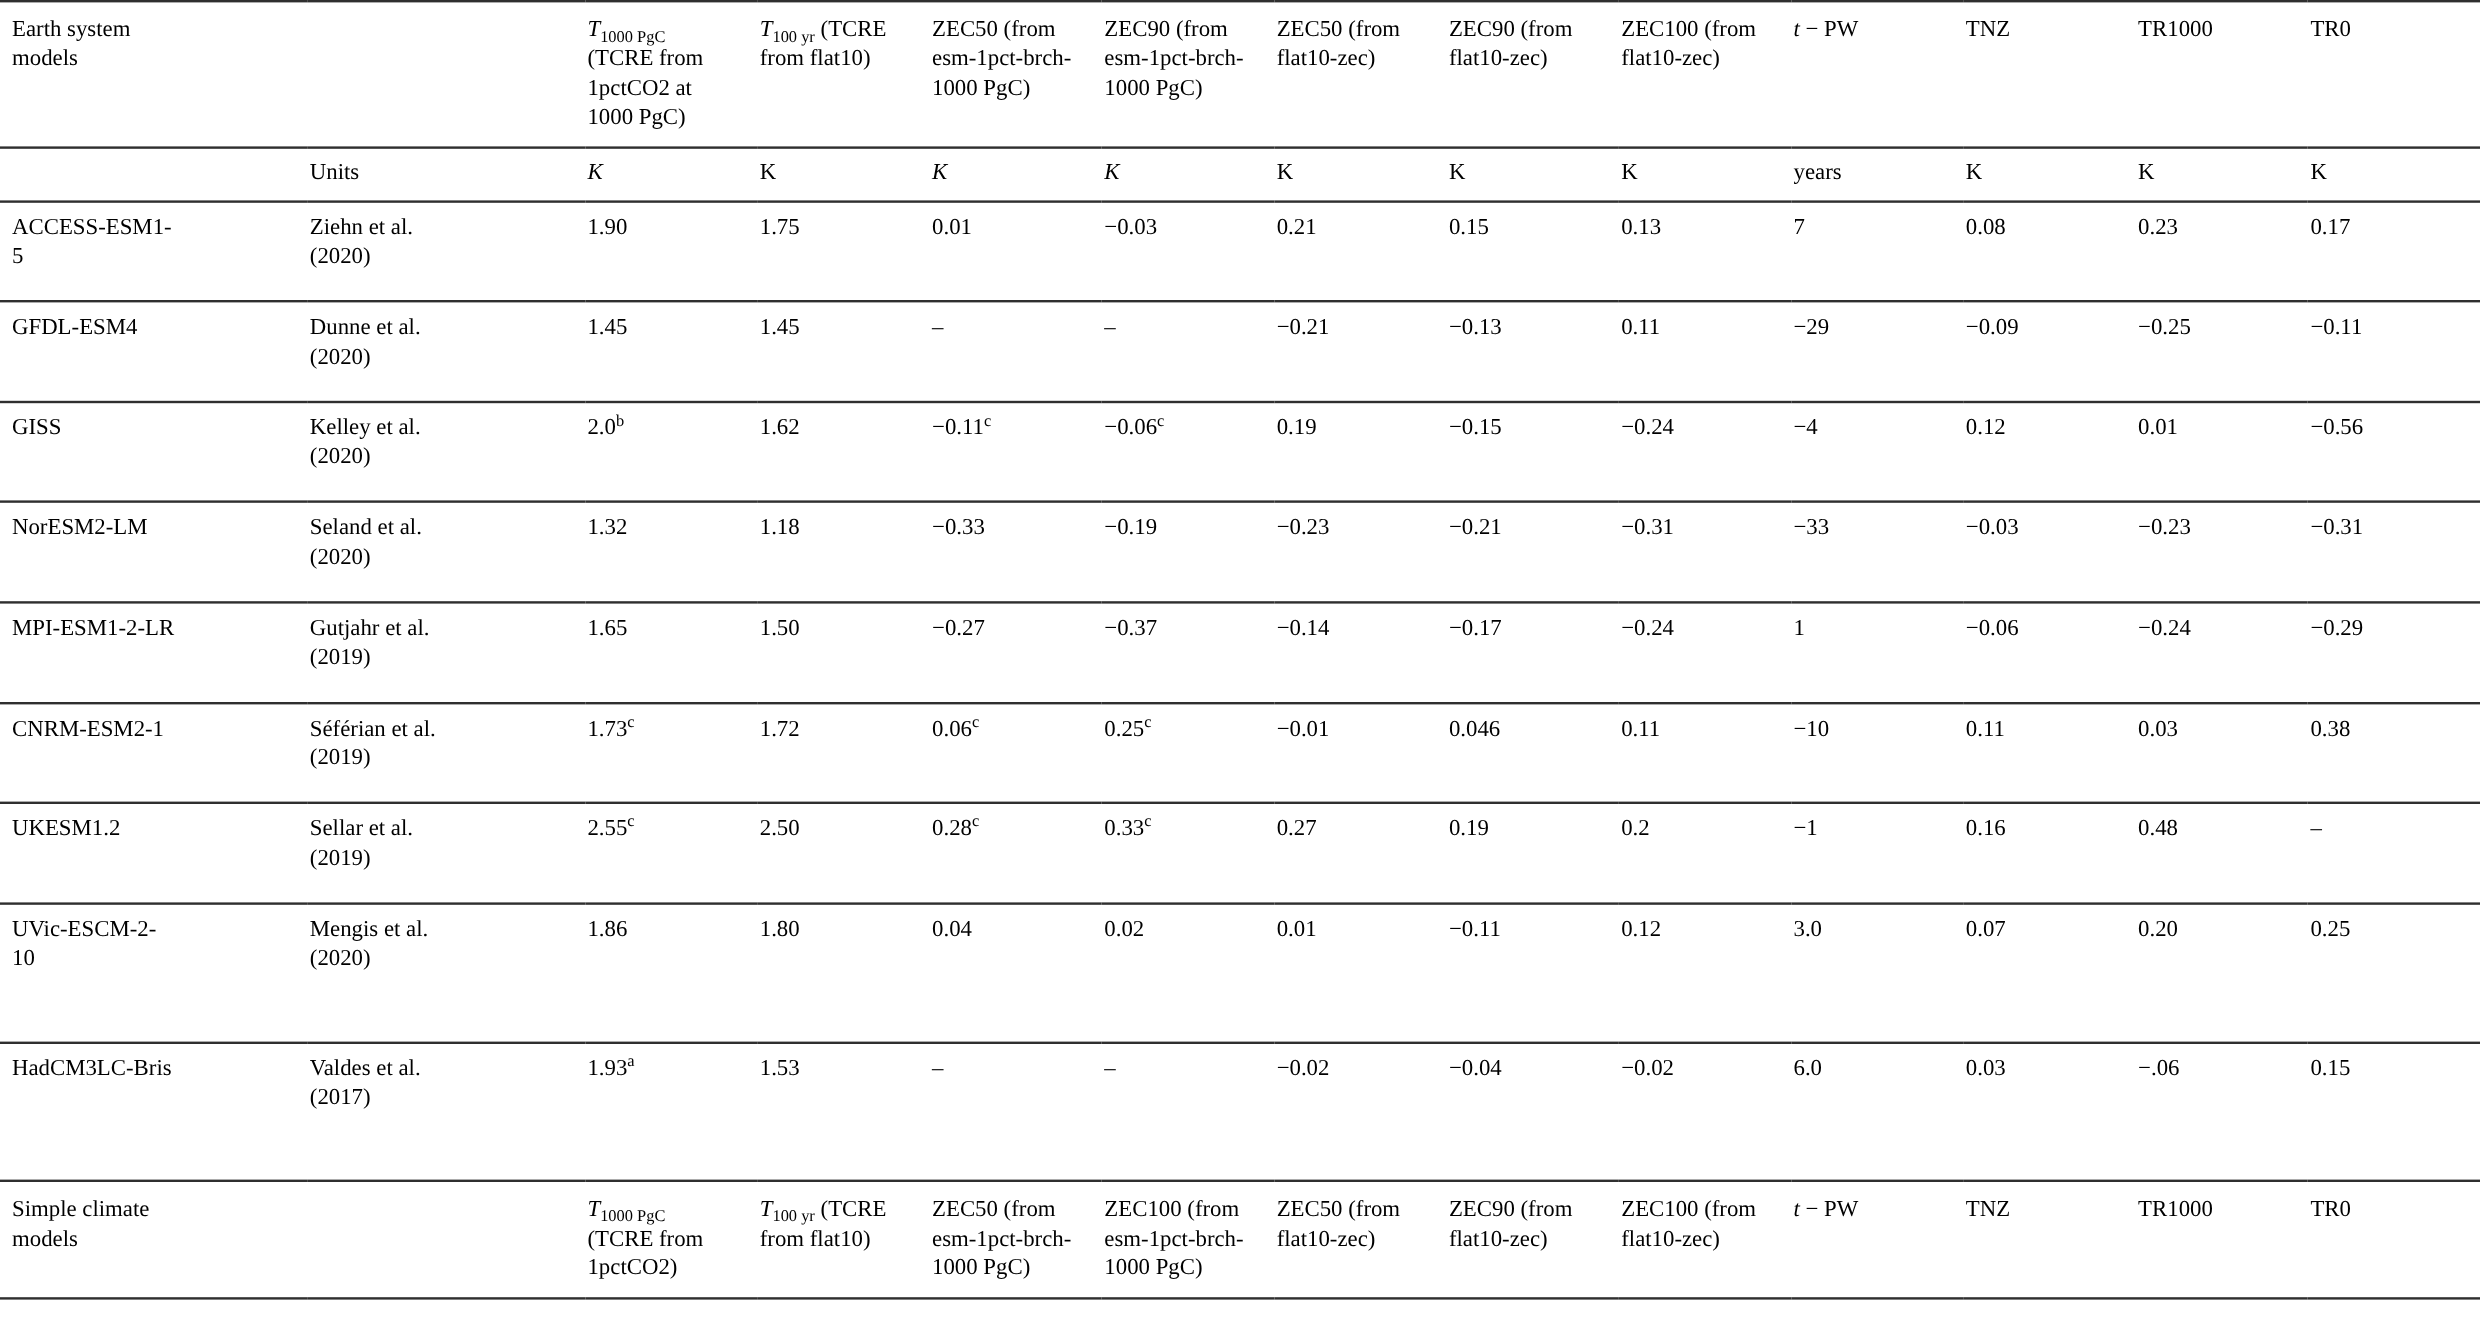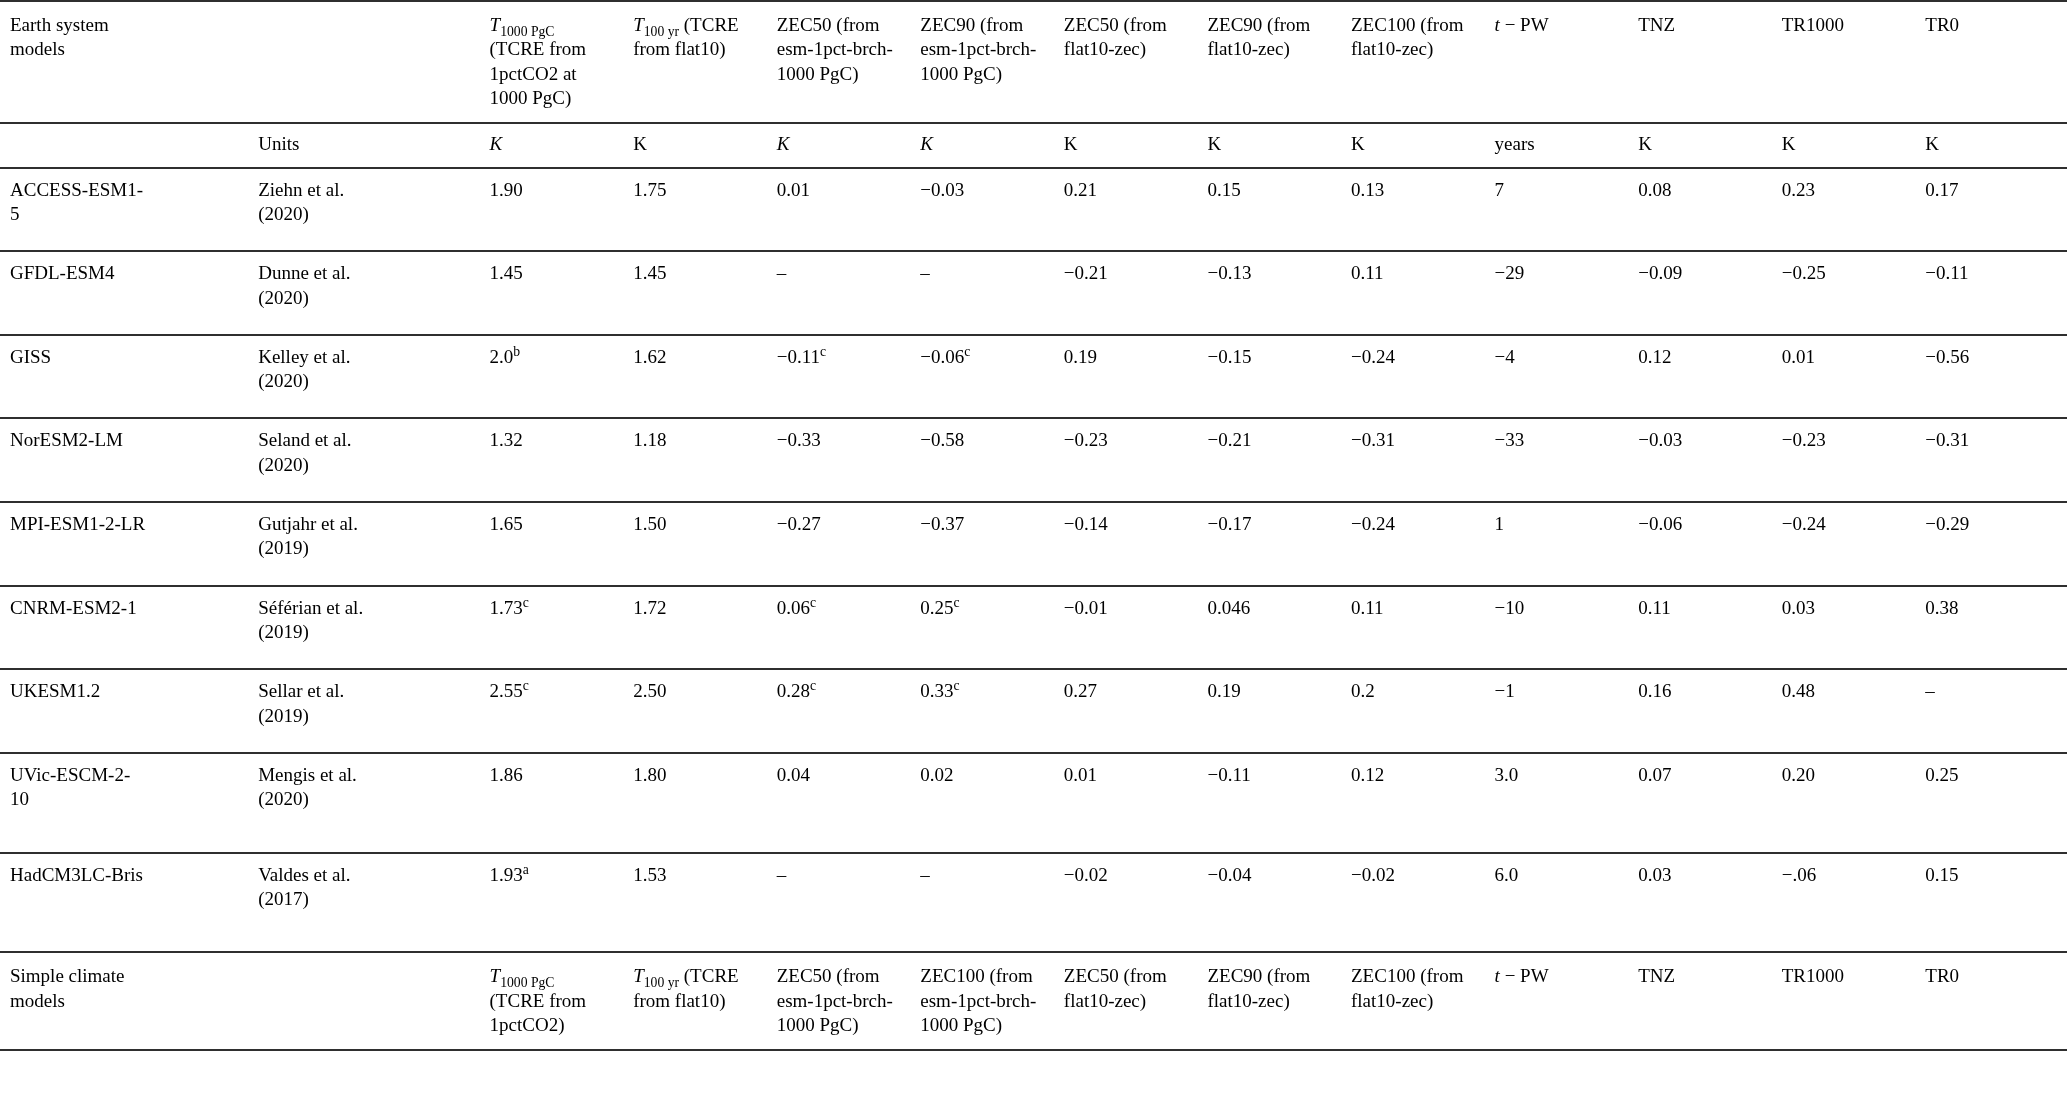--- a/index.html
+++ b/index.html
@@ -34,21 +34,21 @@
     padding: 9px 14px 9px 2px;
     white-space: pre-line;
     overflow: hidden;
   }
   table.results td:first-child, table.results th:first-child {
     padding-left: 10px;
   }
   tr.header-row th { padding-top: 11px; padding-bottom: 12px; }
   tr.units-row td { padding-top: 8px; padding-bottom: 10px; margin-left: 40px; }
   tr.esm-row td { padding-bottom: 24px; }
-  tr.esm-row.tall td { padding-bottom: 40px; }
+  tr.esm-row.tall td { padding-bottom: 56px; }
   .it { font-style: italic; }
   sup, sub {
     font-size: 0.72em;
     line-height: 0;
   }
 </style>
 </head>
 <body>
 
 <div class="page">
@@ -160,21 +160,21 @@
           <td>0.01</td>
           <td>−0.56</td>
         </tr>
         <tr class="esm-row">
           <td>NorESM2-LM</td>
           <td>Seland et al.
 (2020)</td>
           <td>1.32</td>
           <td>1.18</td>
           <td>−0.33</td>
-          <td>−0.58</td>
+          <td>−0.19</td>
           <td>−0.23</td>
           <td>−0.21</td>
           <td>−0.31</td>
           <td>−33</td>
           <td>−0.03</td>
           <td>−0.23</td>
           <td>−0.31</td>
         </tr>
         <tr class="esm-row">
           <td>MPI-ESM1-2-LR</td>

